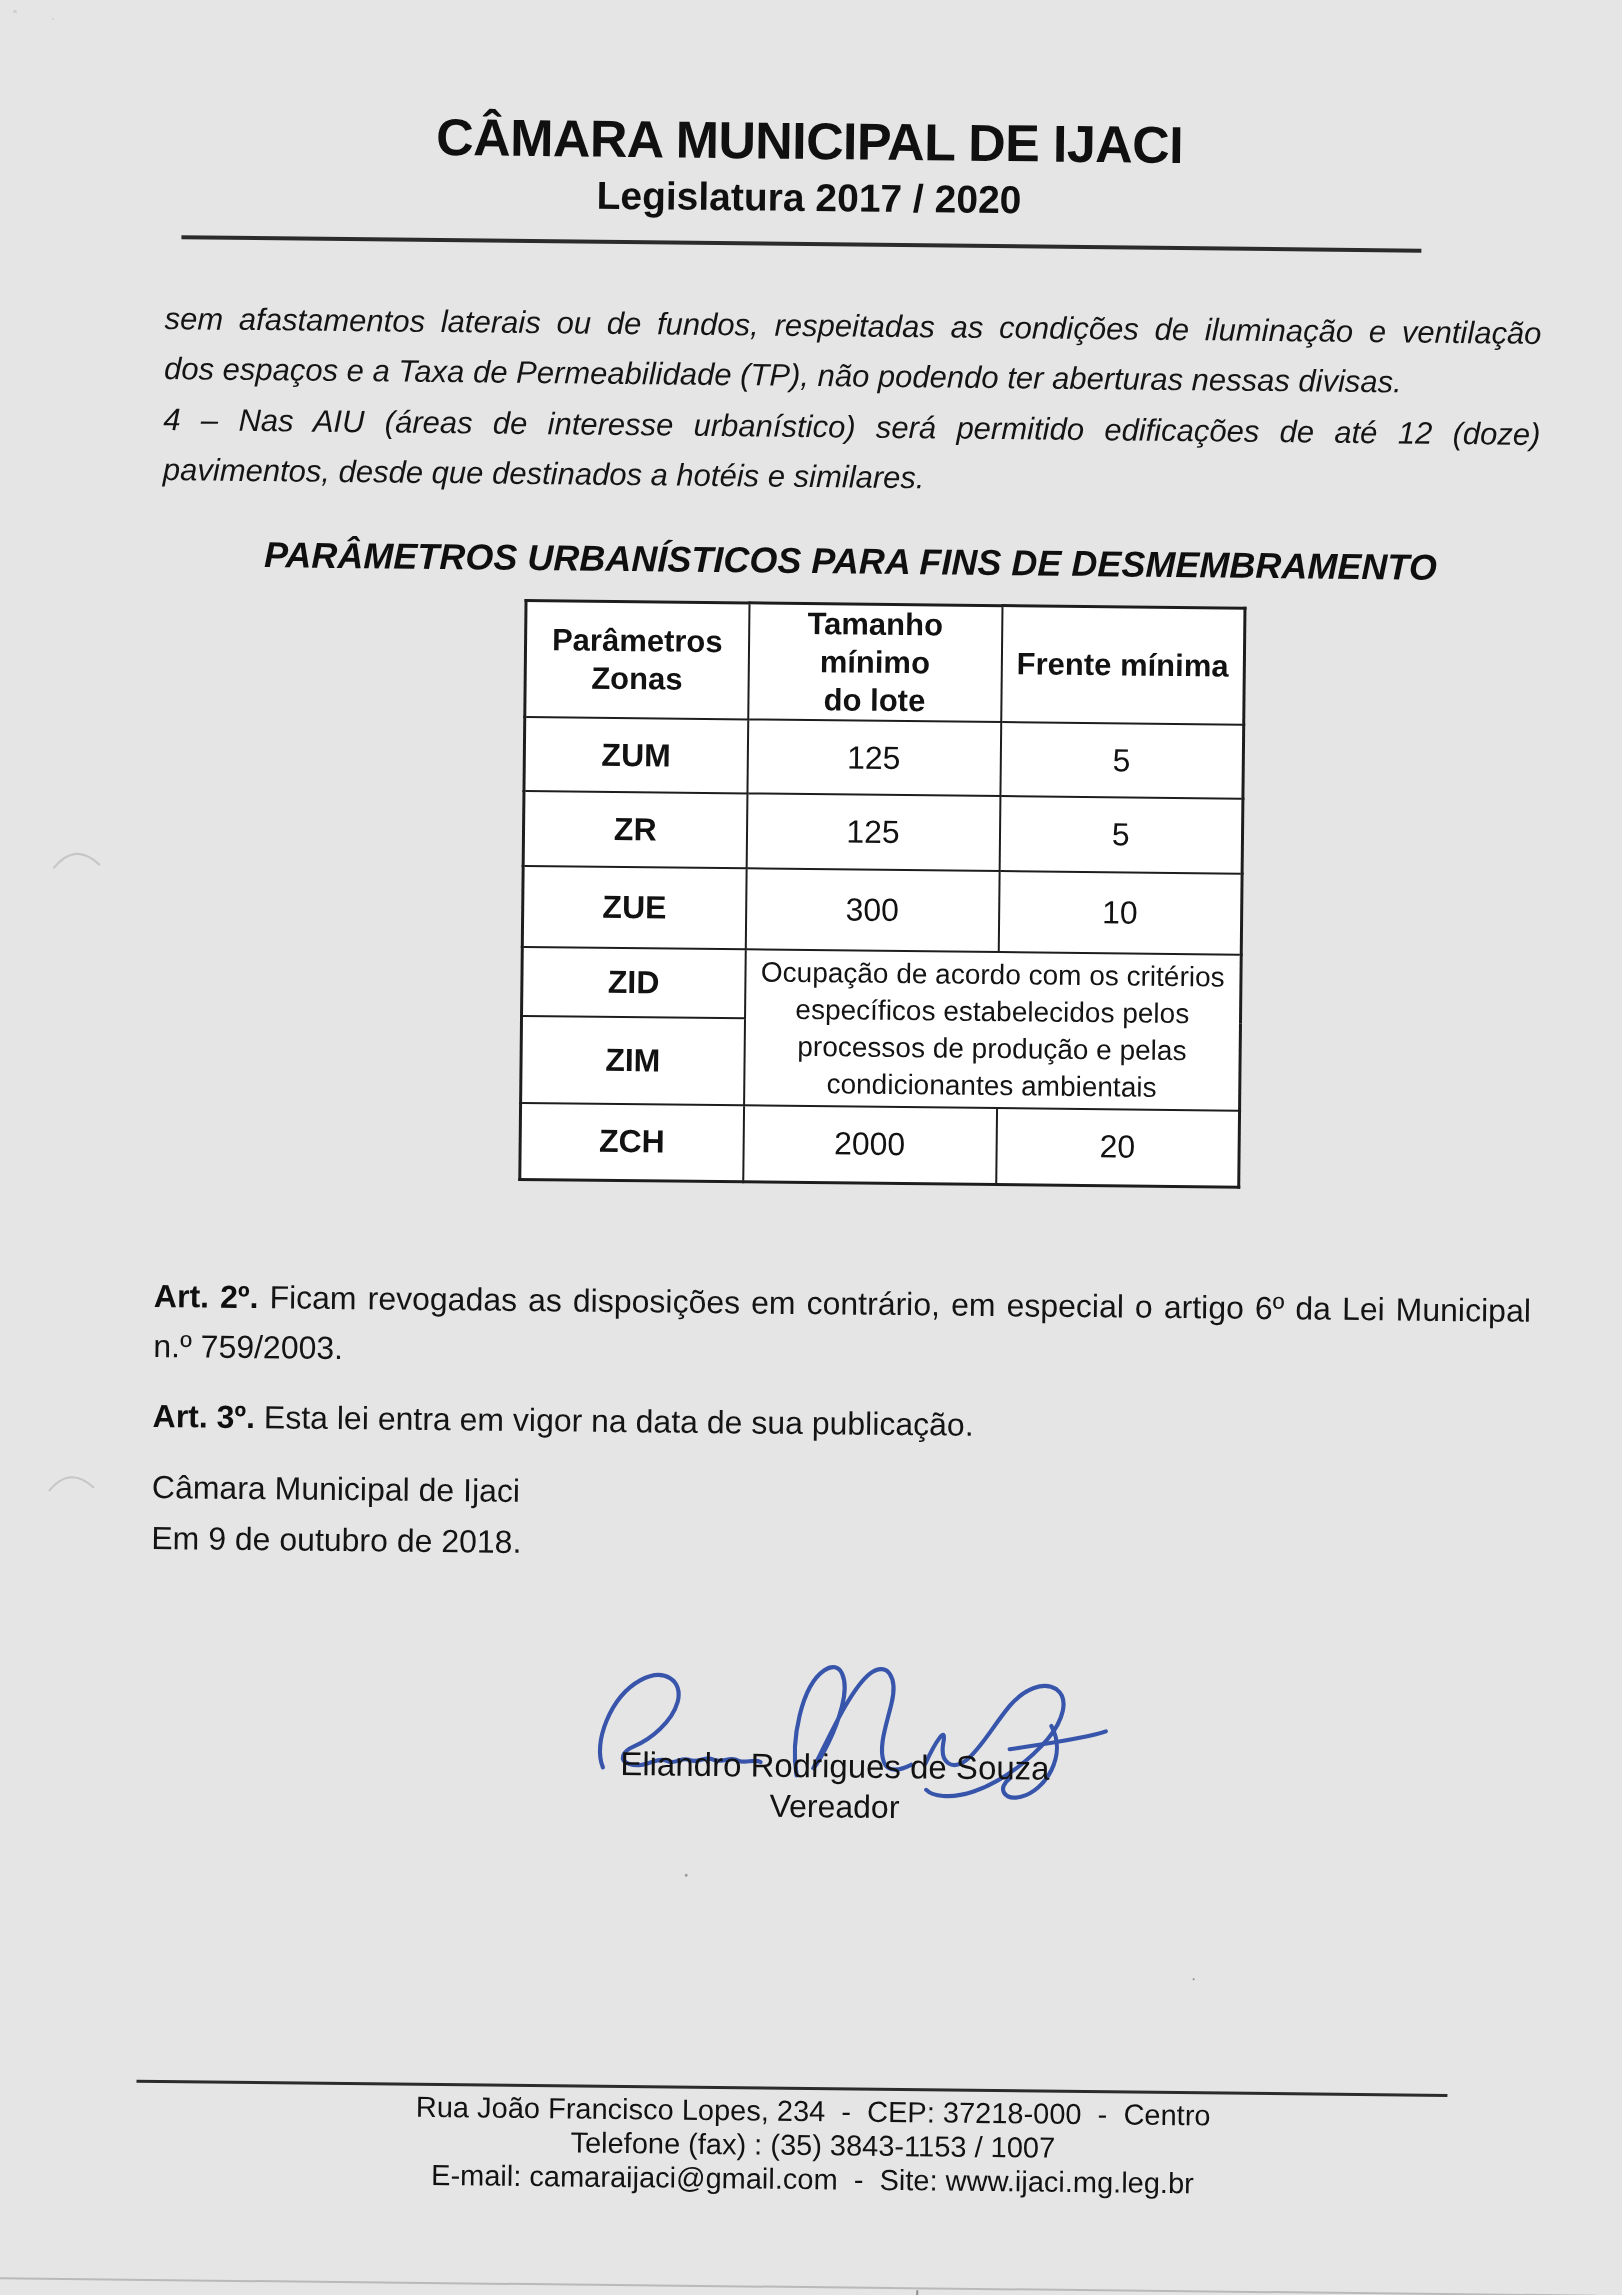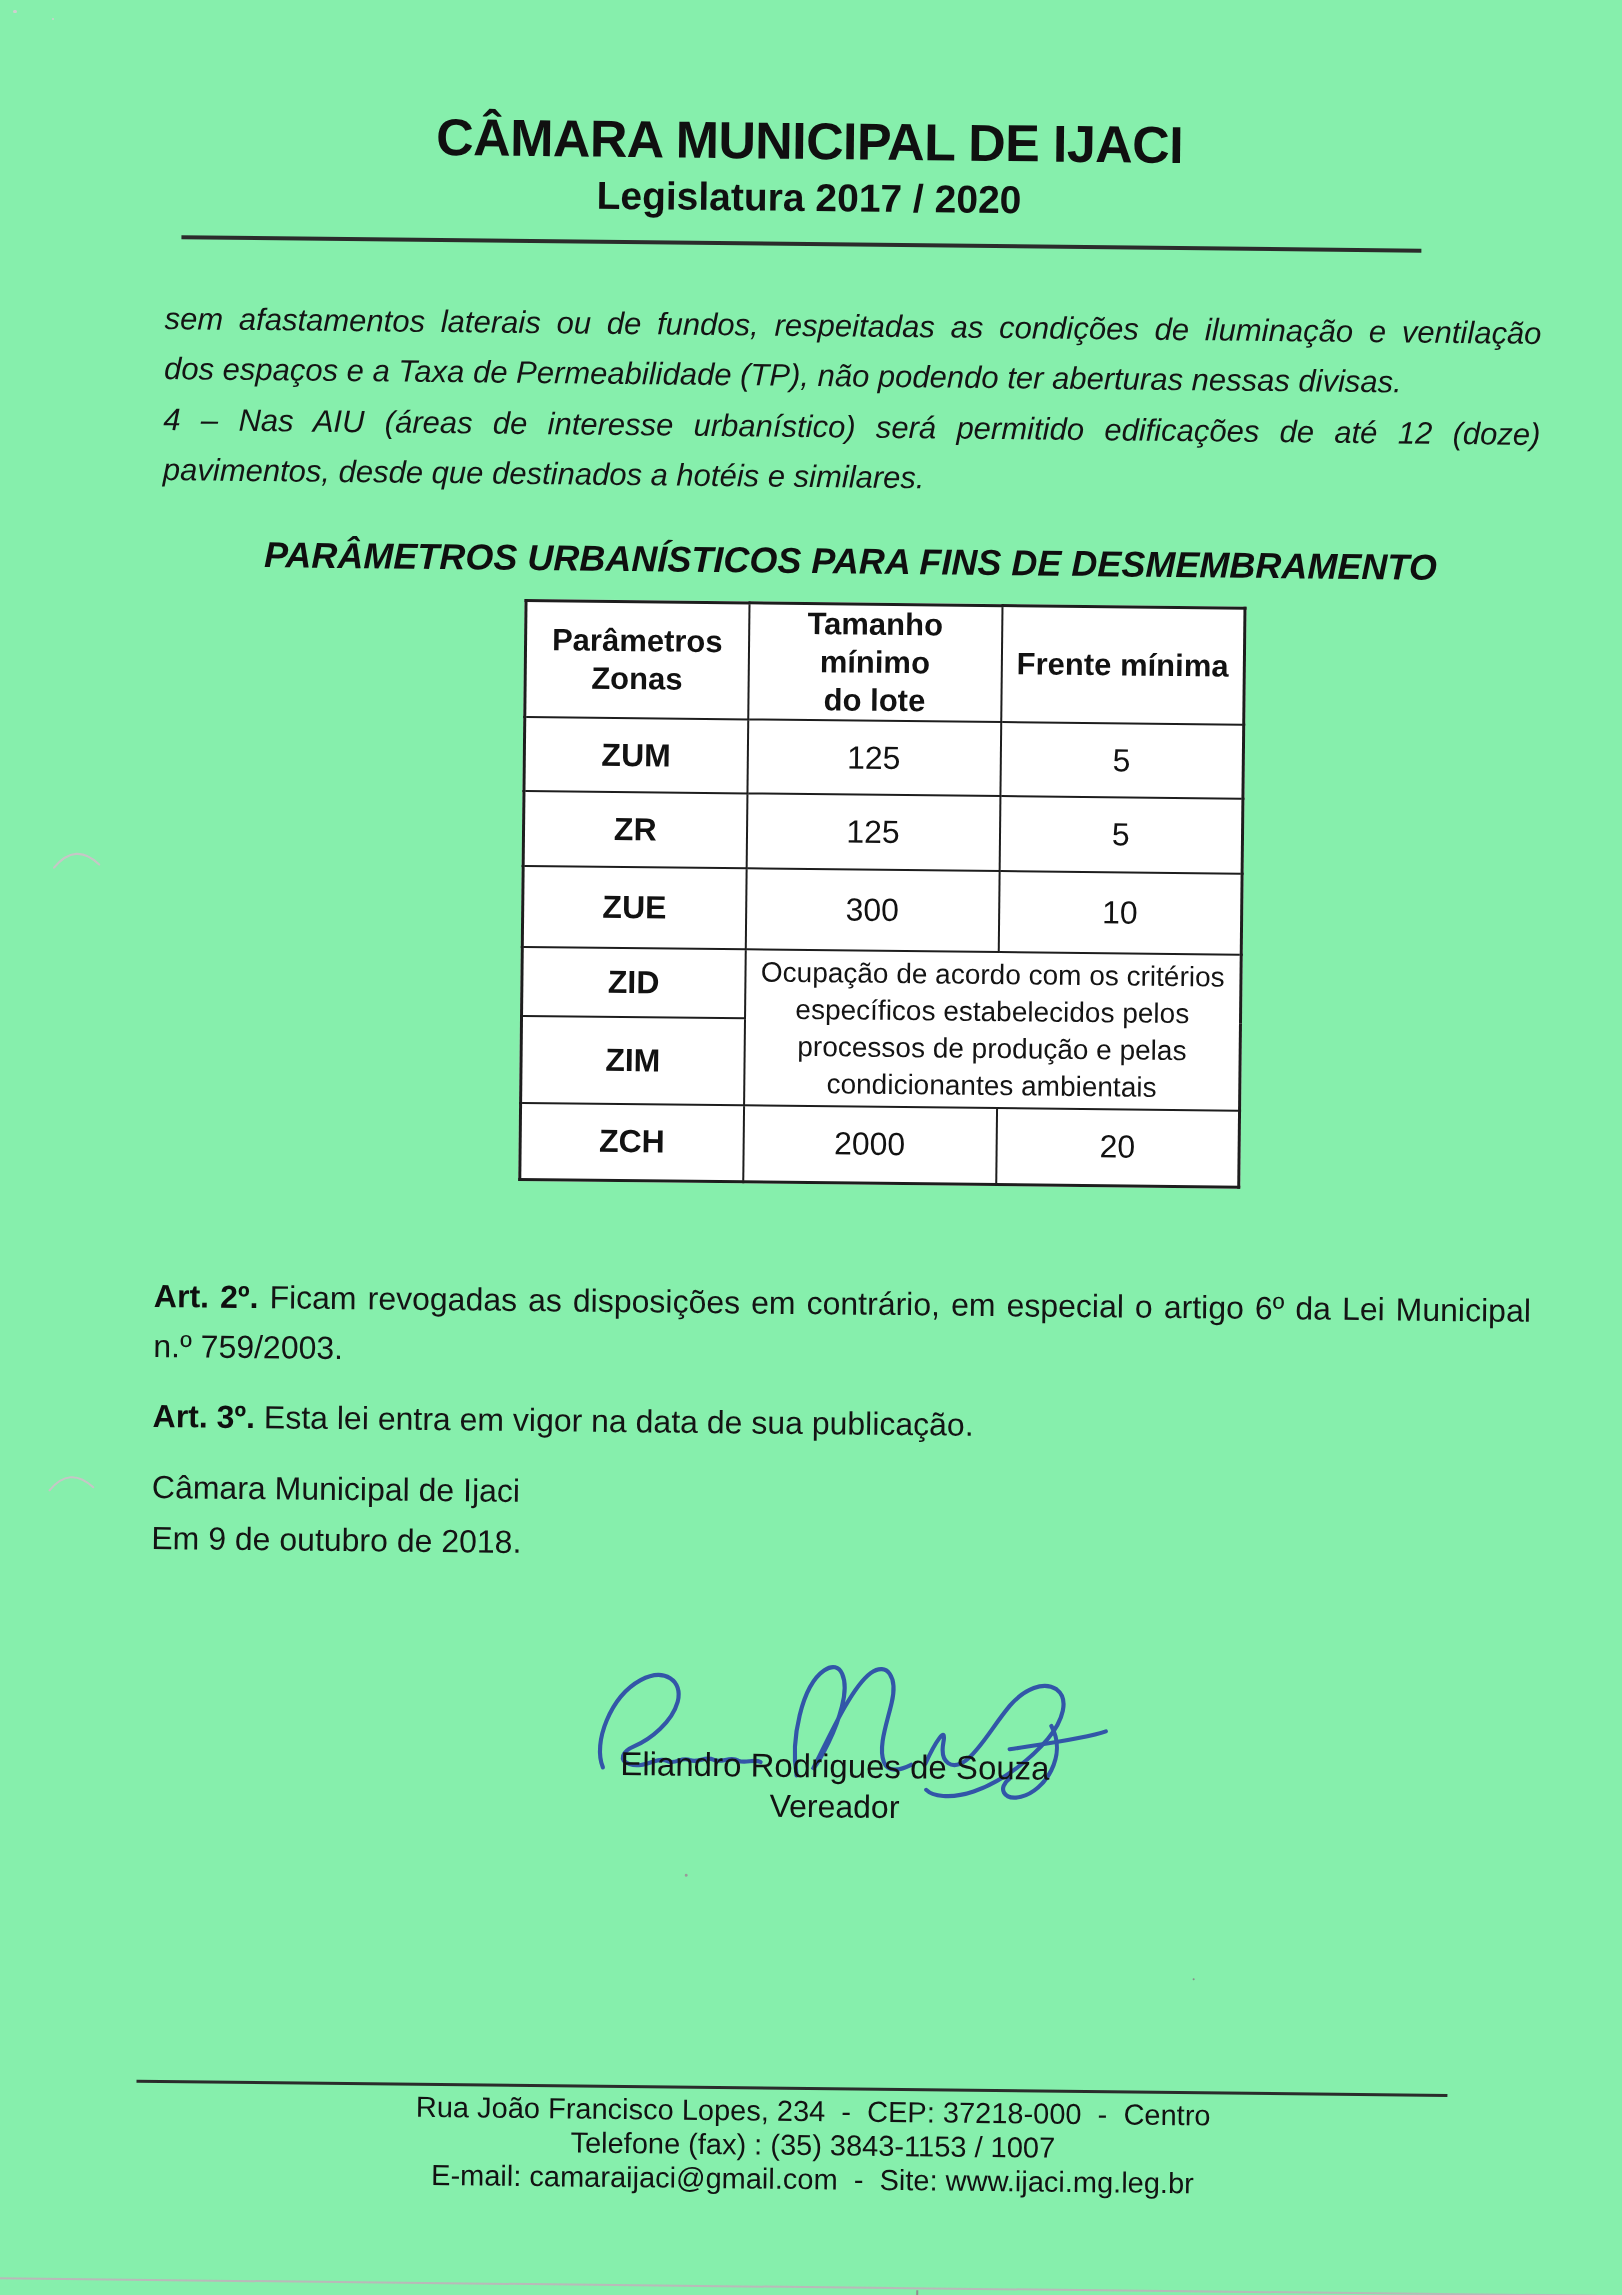--- a/index.html
+++ b/index.html
@@ -1,17 +1,17 @@
 <!DOCTYPE html>
 <html style="font-size:9.5px"><head>
 <meta charset="utf-8">
 <style>
   html,body{margin:0;padding:0;background:#ffffff;}
   .page{
-    position:relative;width:1622px;height:2295px;background:#86efac;
+    position:relative;width:1622px;height:2295px;background:#e5e5e5;
     overflow:hidden;color:#161616;font-family:"Liberation Sans",sans-serif;
   }
   .rot{position:absolute;left:0;top:0;width:100%;height:100%;
     transform:rotate(0.62deg);transform-origin:71px 0;}
   .abs{position:absolute;}
 
   
   .hdr{left:16.6px;top:104px;width:1589px;text-align:center;}
   .hdr-title{font-size:52px;font-weight:bold;letter-spacing:-0.6px;color:#101010;line-height:59px;}
   .hdr-sub{font-size:39px;font-weight:bold;color:#101010;line-height:46px;margin-top:3.6px;}

